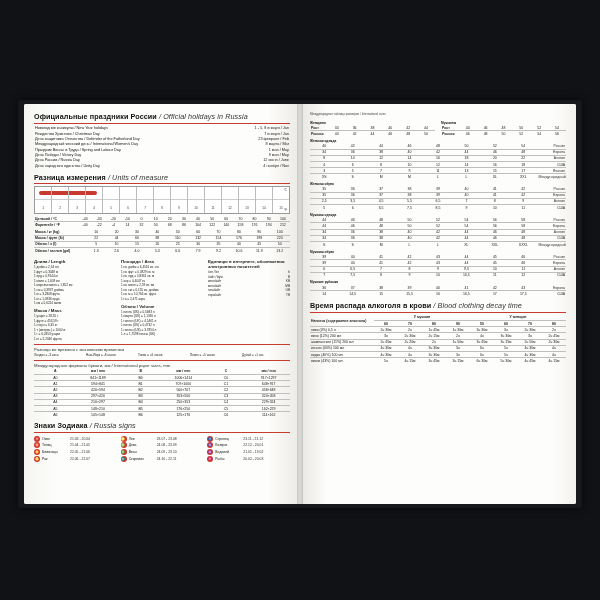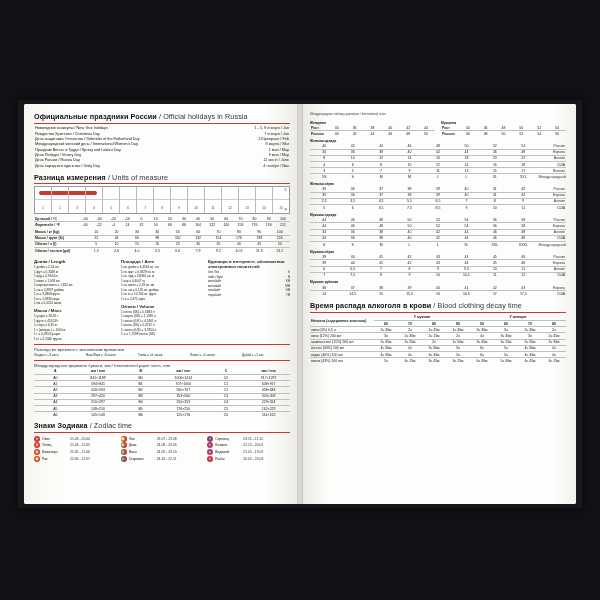--- a/index.html
+++ b/index.html
@@ -44,21 +44,21 @@
     background:linear-gradient(to right,rgba(0,0,0,.16),rgba(0,0,0,.05),rgba(0,0,0,.16));
     pointer-events:none;
   }
 
   h2.sect{
     font-size:7.2px;font-weight:bold;color:#111;
     margin:0 0 2px 0;padding:0 0 1.5px 0;
     border-bottom:1px solid #c8392f;
     letter-spacing:.1px;
   }
-  h2.sect .en{font-weight:normal;color:#333;}
+  h2.sect .en{font-weight:normal;font-style:italic;color:#333;}
   .sub{
     font-size:4.3px;color:#222;margin:3px 0 1px 0;font-weight:bold;
   }
   .sub.plain{font-weight:normal;color:#333;}
   table{
     border-collapse:collapse;width:100%;
     font-size:3.5px;color:#1a1a1a;
     table-layout:fixed;
   }
   td,th{
@@ -566,21 +566,21 @@
               <td>B6</td>
               <td>125×176</td>
               <td>C6</td>
               <td>114×162</td>
             </tr>
           </tbody>
       </table>
 
       <h2 class="sect" style="margin-top:4px">
         <span>Знаки Зодиака</span>
-        <span class="en"> / <span>Zodiac time</span></span>
+        <span class="en"> / <span>Russia signs</span></span>
       </h2>
       <div class="zod" id="zodiac">
           <div>
             <div class="zitem">
               <span class="zdot">♈</span>
               <span class="zname">Овен</span>
               <span class="zdate">21.03 - 20.04</span>
             </div>
             <div class="zitem">
               <span class="zdot">♉</span>

